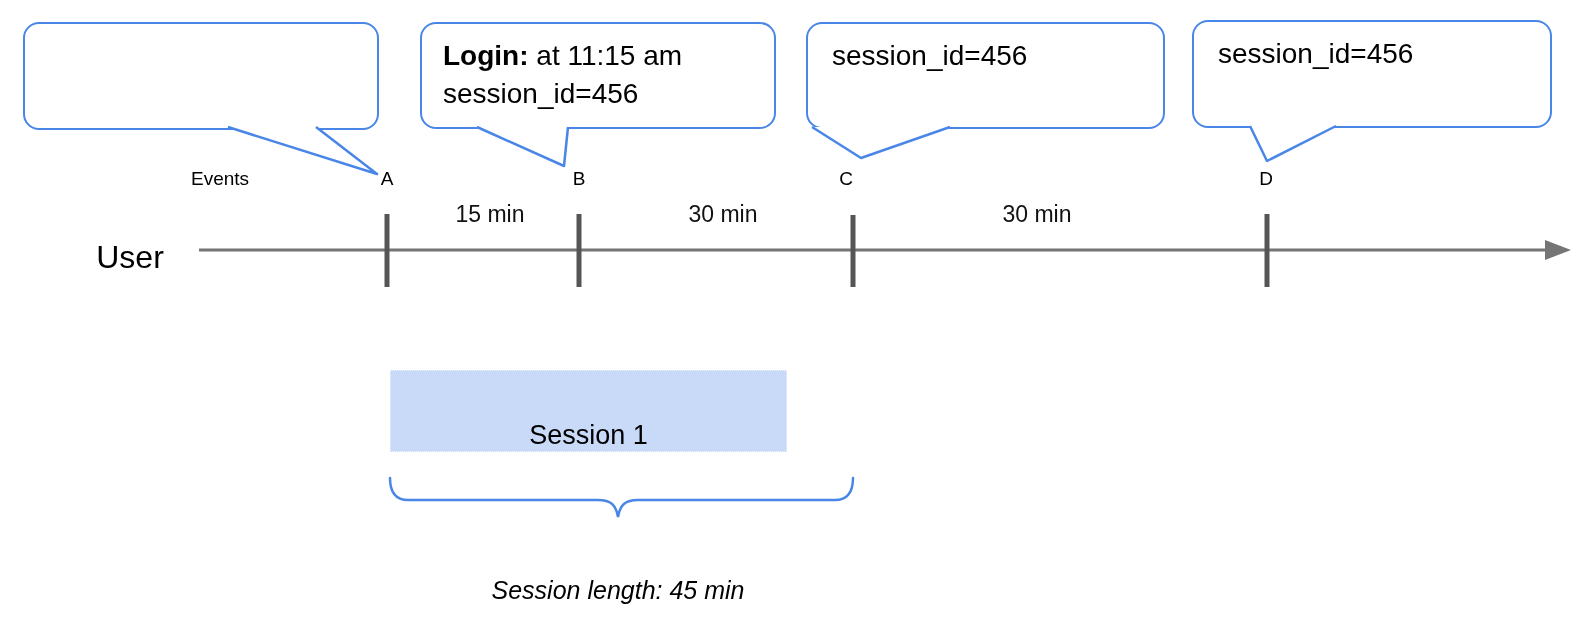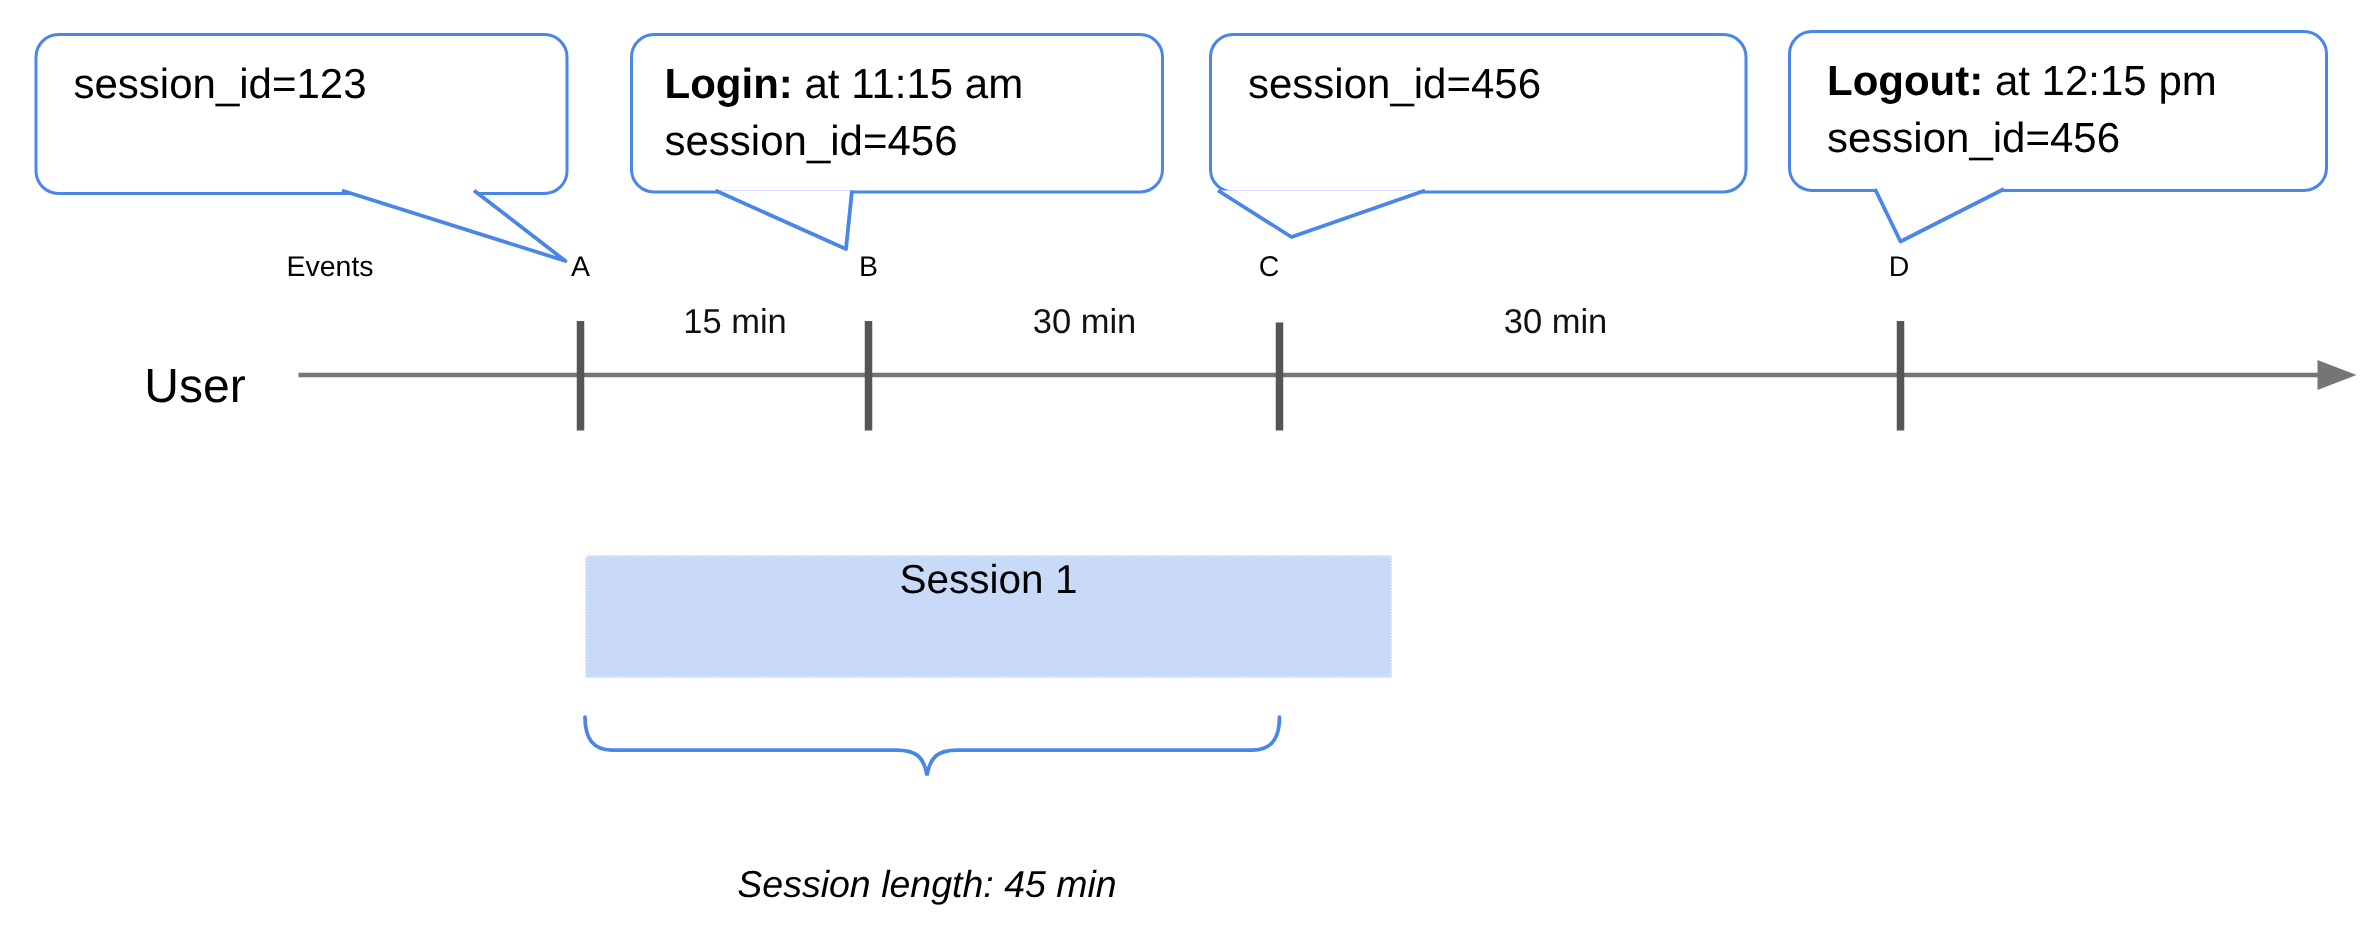--- a/index.html
+++ b/index.html
@@ -42,60 +42,58 @@
     white-space: nowrap;
     z-index: 1;
   }
   .marker-label   { font-size: 19px; }
   .interval-label { font-size: 23px; color: #111111; }
   .axis-label     { font-size: 32px; }
   .session-box {
     position: absolute;
     left: 390px;
     top: 370px;
-    width: 538px;
+    width: 397px;
     height: 82px;
     box-sizing: border-box;
     background: #c9daf8;
     border: 1px dotted #eef3fc;
     display: flex;
-    align-items: flex-start;
+    align-items: flex-end;
     justify-content: center;
     font-size: 27px;
     z-index: 1;
   }
   .caption {
     position: absolute;
     transform: translateX(-50%);
     font-size: 25px;
     white-space: nowrap;
     z-index: 1;
     font-style: italic;
   }
 </style>
 </head>
 <body>
 
 <div class="canvas">
 
   <div class="bubble" style="left:23px; top:22px; width:356px; height:108px;">
-    <div>session_id=123</div>
   </div>
 
   <div class="bubble" style="left:420px; top:22px; width:356px; height:107px;padding-left:21px;">
     <div><b>Login:</b><span> at 11:15 am</span></div>
     <div>session_id=456</div>
   </div>
 
   <div class="bubble" style="left:806px; top:22px; width:359px; height:107px;">
     <div>session_id=456</div>
   </div>
 
   <div class="bubble" style="left:1192px; top:20px; width:360px; height:108px;">
-    <div><b>Logout:</b><span> at 12:15 pm</span></div>
     <div>session_id=456</div>
   </div>
 
   <div class="label marker-label" style="left:220px; top:168px;">Events</div>
   <div class="label marker-label" style="left:387px; top:168px;">A</div>
   <div class="label marker-label" style="left:579px; top:168px;">B</div>
   <div class="label marker-label" style="left:846px; top:168px;">C</div>
   <div class="label marker-label" style="left:1266px; top:168px;">D</div>
 
   <div class="label interval-label" style="left:490px; top:201px;">15 min</div>

